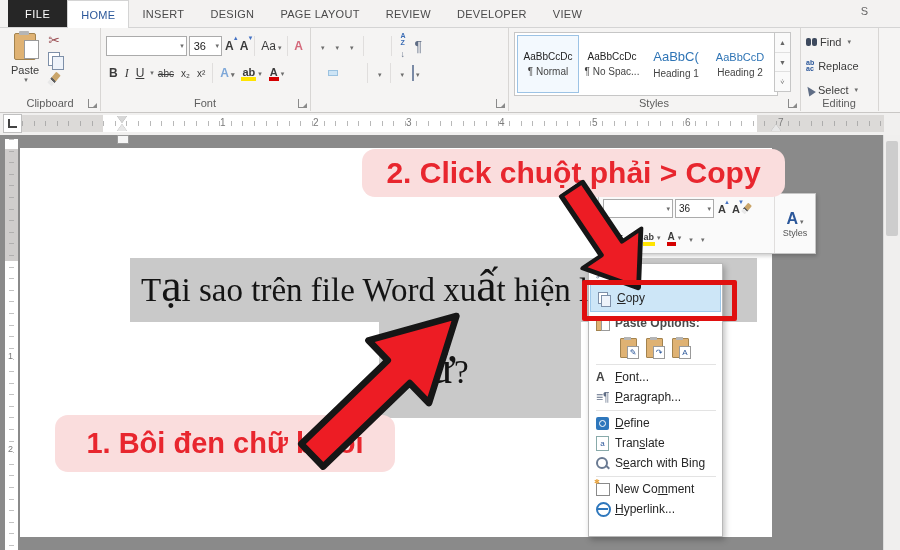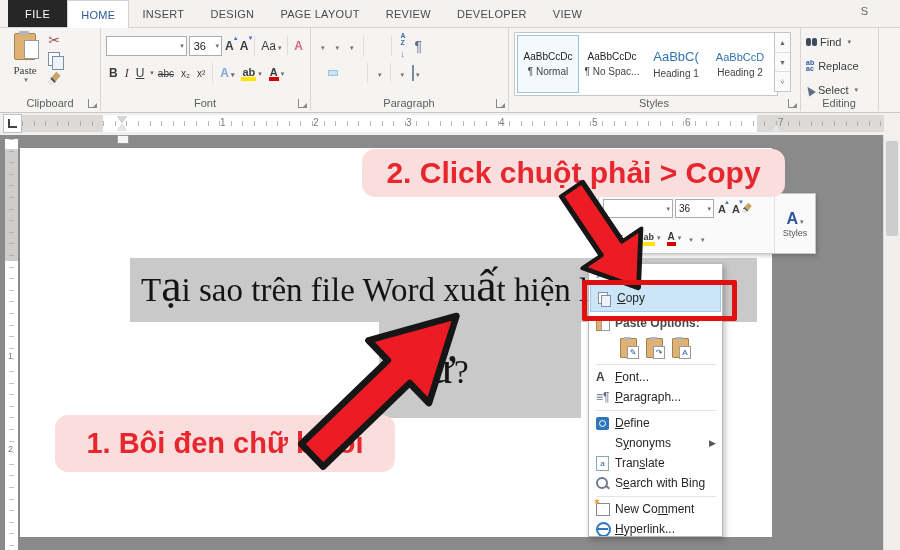--- a/index.html
+++ b/index.html
@@ -20,21 +20,21 @@
   .grp{position:absolute;top:0;height:83px;border-right:1px solid #d8d6d4;}
   .grp-label{position:absolute;bottom:2px;left:0;right:0;text-align:center;font-size:11px;color:#5d5d5d;}
   .launcher{position:absolute;bottom:3px;right:3px;width:8px;height:8px;
             border-left:1px solid #8a8a8a;border-bottom:1px solid #8a8a8a;}
   .launcher:after{content:"";position:absolute;right:0;bottom:0;width:0;height:0;
             border-left:4px solid transparent;border-bottom:4px solid #8a8a8a;}
   .dd{font-size:7px;color:#6d6d6d;margin-left:2px;}
   .vline{width:1px;background:#e0dedd;height:20px;margin:0 3px;}
   
   #g-clip{left:0;width:100px;}
-  .paste-big{position:absolute;left:8px;top:5px;width:34px;height:66px;display:flex;flex-direction:column;align-items:center;font-family:Liberation Serif, serif;}
+  .paste-big{position:absolute;left:8px;top:5px;width:34px;height:66px;display:flex;flex-direction:column;align-items:center;}
   .clipbrd{width:20px;height:25px;background:#dfb273;border:1px solid #a3834e;border-radius:2px;position:relative;}
   .clipbrd:before{content:"";position:absolute;left:4px;top:-3px;width:10px;height:4px;background:#b5b5b5;border-radius:1px;}
   .clipbrd:after{content:"";position:absolute;right:-4px;top:6px;width:13px;height:17px;background:#fff;border:1px solid #9a9a9a;}
   .paste-lbl{font-size:11px;color:#3b3b3b;margin-top:4px;}
   .clip-col{position:absolute;left:48px;top:6px;display:flex;flex-direction:column;gap:6px;align-items:center;}
   .ic-cut{color:#9b4f54;font-size:14px;line-height:12px;}
   .ic-copy{width:10px;height:12px;background:#fff;border:1px solid #7d8fa8;position:relative;}
   .ic-copy:after{content:"";position:absolute;left:3px;top:3px;width:10px;height:12px;background:#eef3fa;border:1px solid #7d8fa8;}
   .ic-brush{width:6px;height:14px;transform:rotate(40deg);border-radius:1px;
             background:linear-gradient(#caa56a 0 52%,#5f5f5f 52% 68%,#e8e8e8 68%);}
@@ -275,21 +275,20 @@
       <span class="al-btn"><span class="al-ic"></span></span>
       <span class="al-btn active"><span class="al-ic"></span></span>
       <span class="al-btn"><span class="al-ic"></span></span>
       <span class="al-btn"><span class="al-ic"></span></span>
       <span class="vline"></span>
       <span class="fbtn"><span class="al-ic" style="width:11px;"></span><span class="dd">▾</span></span>
       <span class="vline"></span>
       <span class="fbtn"><span class="bucket"></span><span class="dd">▾</span></span>
       <span class="fbtn"><span class="grid-ic"></span><span class="dd">▾</span></span>
     </div>
-    <div class="grp-label">Paragraph</div>
     <div class="launcher"></div>
   </div>
 
   <div class="grp" id="g-sty">
     <div class="gallery">
       <div class="scard selected">
         <span class="ssample">AaBbCcDc</span>
         <span class="sname">¶ Normal</span>
       </div>
       <div class="scard">
@@ -450,25 +449,20 @@
     <span class="lbl"><span class="u">P</span><span>aragraph...</span></span>
   </div>
   <div class="msep"></div>
   <div class="mi mi-std">
     <span class="ico">
         <span class="mic-def"></span>
       </span>
     <span class="lbl"><span class="u">D</span><span>efine</span></span>
   </div>
   <div class="mi mi-std">
-    <span class="ico"></span>
-    <span class="lbl"><span>S</span><span class="u">y</span><span>nonyms</span></span>
-    <span class="subarrow">▶</span>
-  </div>
-  <div class="mi mi-std">
     <span class="ico">
         <span class="mic-trans">a</span>
       </span>
     <span class="lbl"><span>Tran</span><span class="u">s</span><span>late</span></span>
   </div>
   <div class="mi mi-std">
     <span class="ico">
         <span class="mic-srch"></span>
       </span>
     <span class="lbl"><span>S</span><span class="u">e</span><span>arch with Bing</span></span>

